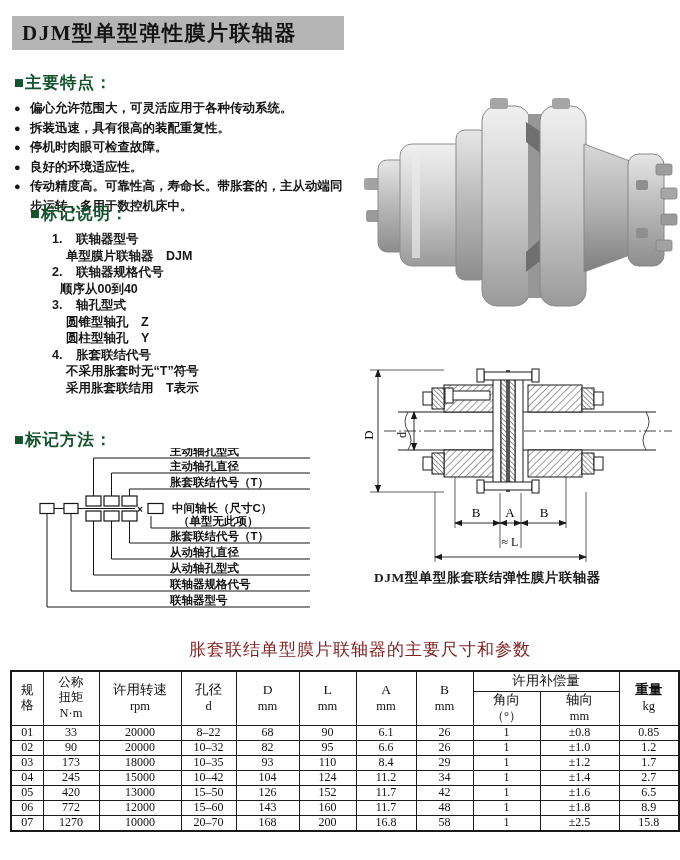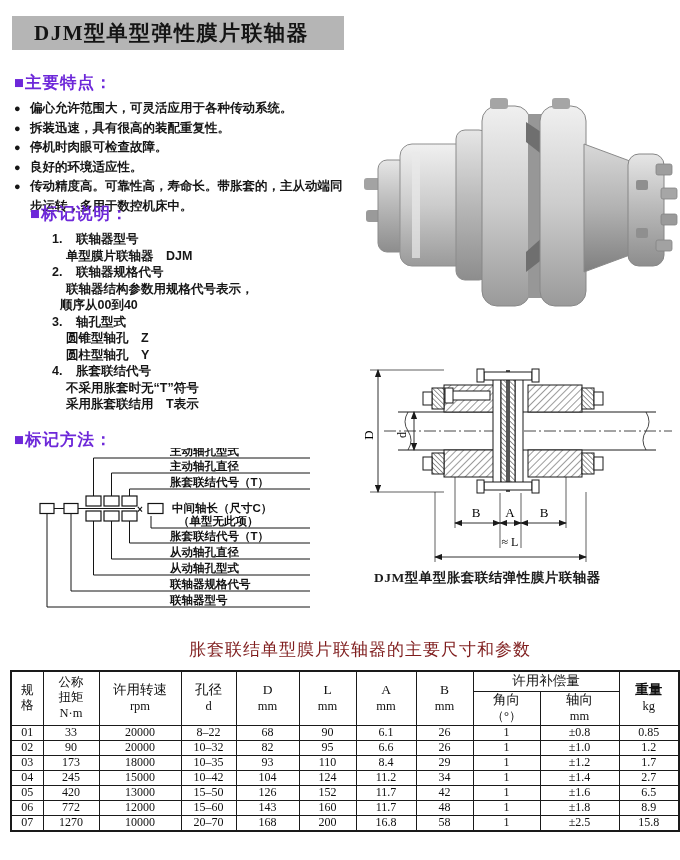--- a/index.html
+++ b/index.html
@@ -4,26 +4,26 @@
 <style>
   html,body{margin:0;padding:0;}
   body{
     width:680px;height:860px;position:relative;background:#ffffff;
     font-family:"Liberation Sans",sans-serif;color:#111;overflow:hidden;
   }
   .abs{position:absolute;}
   
   .title-bar{
     left:12px;top:16px;width:332px;height:34px;background:#b5b5b5;
-    display:flex;align-items:center;padding-left:22px;box-sizing:border-box;
+    display:flex;align-items:center;padding-left:10px;box-sizing:border-box;
     font-family:"Liberation Serif",serif;font-weight:bold;font-size:21px;
     letter-spacing:1.5px;color:#141414;
   }
   
-  .sec-head{font-size:16.5px;font-weight:bold;color:#6d28d9;letter-spacing:1px;}
+  .sec-head{font-size:16.5px;font-weight:bold;color:#14532d;letter-spacing:1px;}
   
   .features{left:14px;top:72px;width:338px;}
   .feature-list{margin-top:5px;}
   .feature-item{display:flex;font-size:12.5px;font-weight:bold;line-height:19.5px;color:#161616;}
   .feature-item .bullet{width:16px;flex:0 0 16px;font-size:11px;}
   
   .marking-notes{left:30px;top:203px;width:338px;}
   .mn-list{margin-top:6px;font-size:12.5px;font-weight:bold;color:#161616;line-height:16.5px;}
   .mn-title{display:flex;padding-left:22px;}
   .mn-num{width:24px;flex:0 0 24px;}
@@ -142,21 +142,20 @@
         <span class="mn-num">1.</span>
         <span>联轴器型号</span>
       </div>
       <div class="mn-line">单型膜片联轴器　DJM</div>
     </div>
     <div class="mn-item">
       <div class="mn-title">
         <span class="mn-num">2.</span>
         <span>联轴器规格代号</span>
       </div>
-      <div class="mn-line">联轴器结构参数用规格代号表示，</div>
       <div class="mn-line" style="padding-left:30px">顺序从00到40</div>
     </div>
     <div class="mn-item">
       <div class="mn-title">
         <span class="mn-num">3.</span>
         <span>轴孔型式</span>
       </div>
       <div class="mn-line">圆锥型轴孔　Z</div>
       <div class="mn-line">圆柱型轴孔　Y</div>
     </div>

